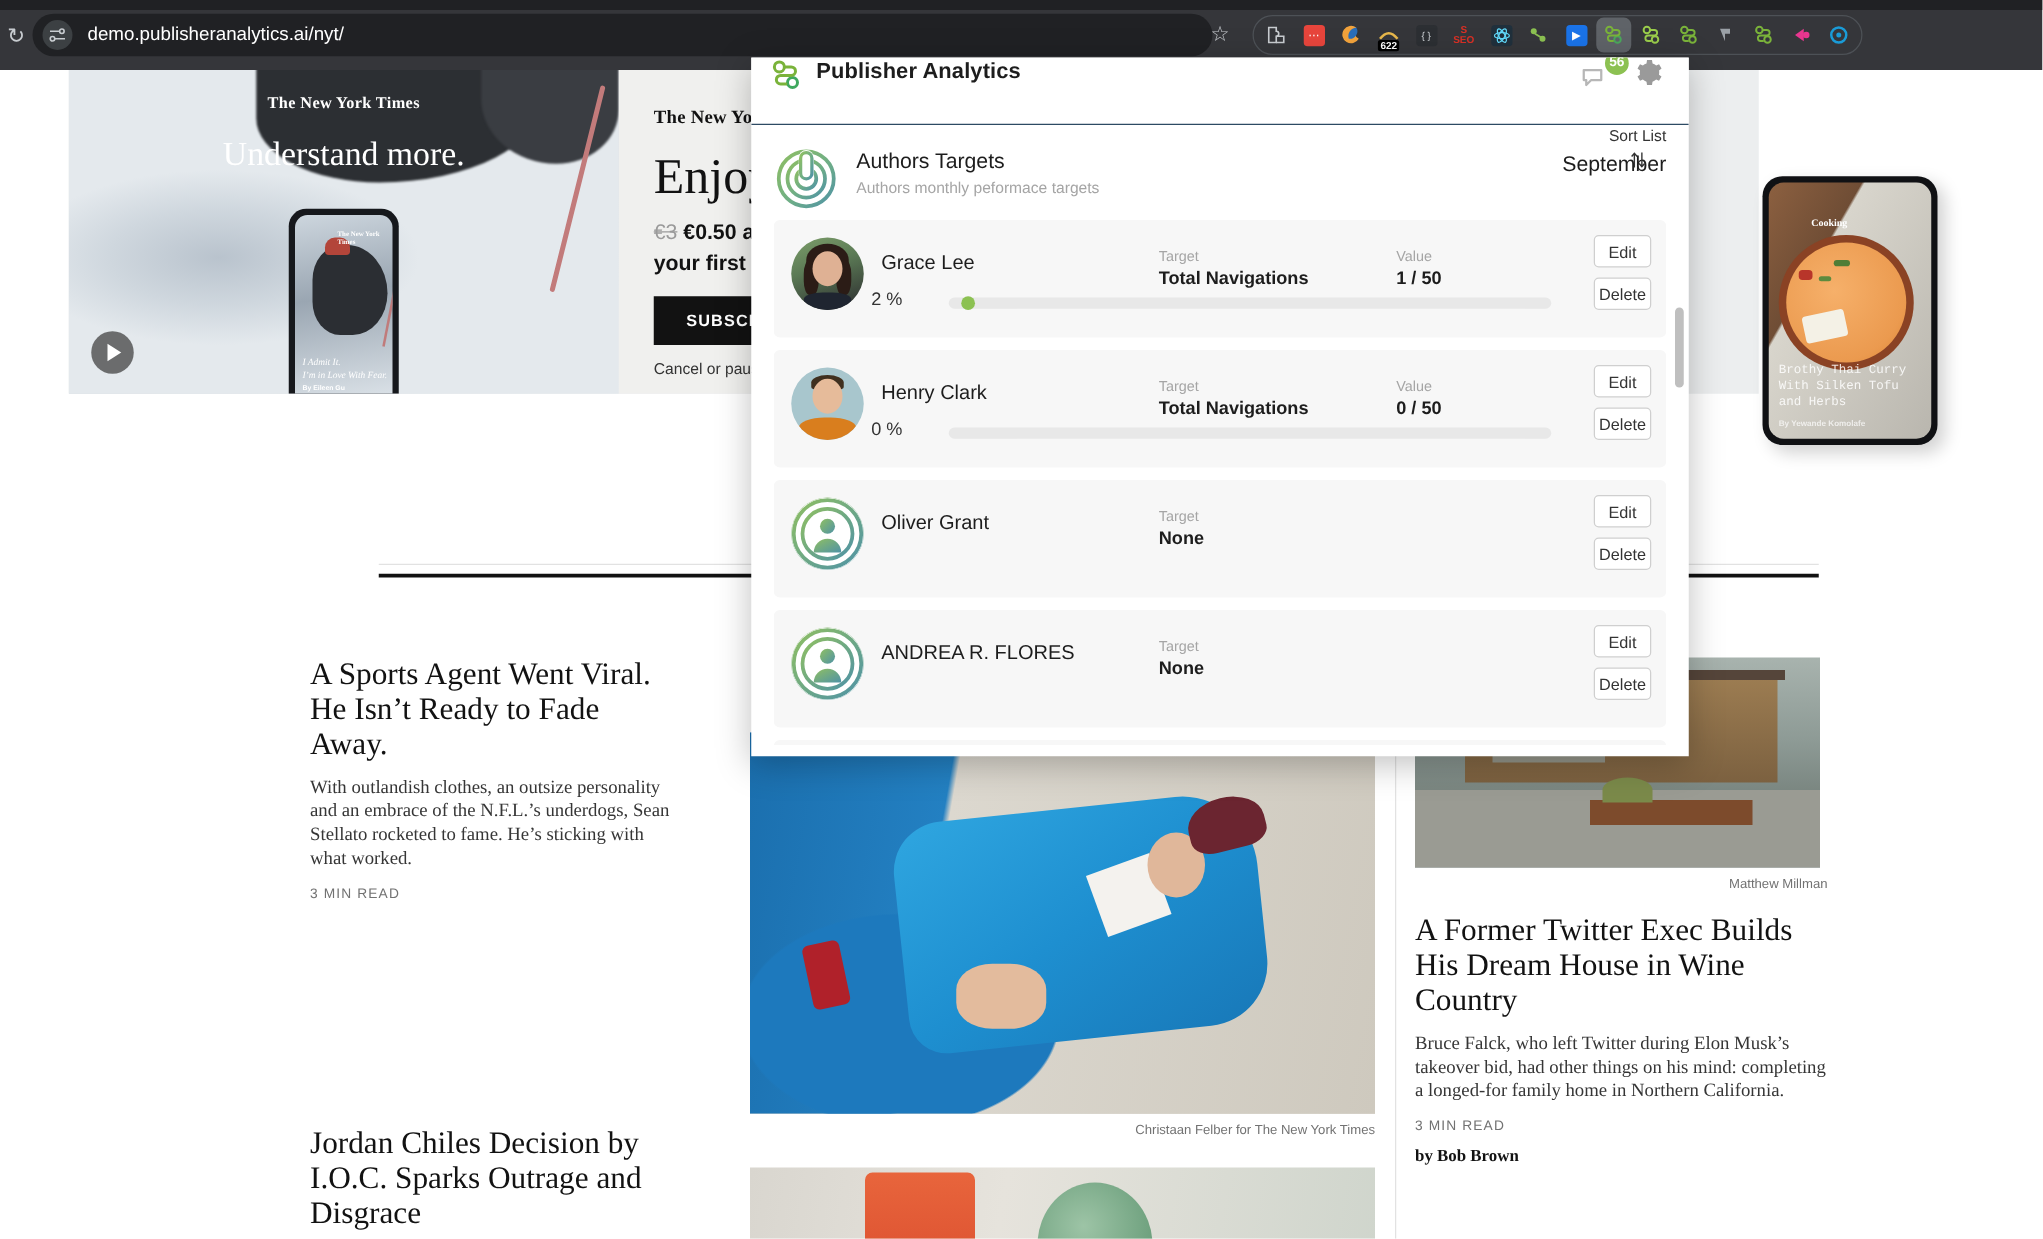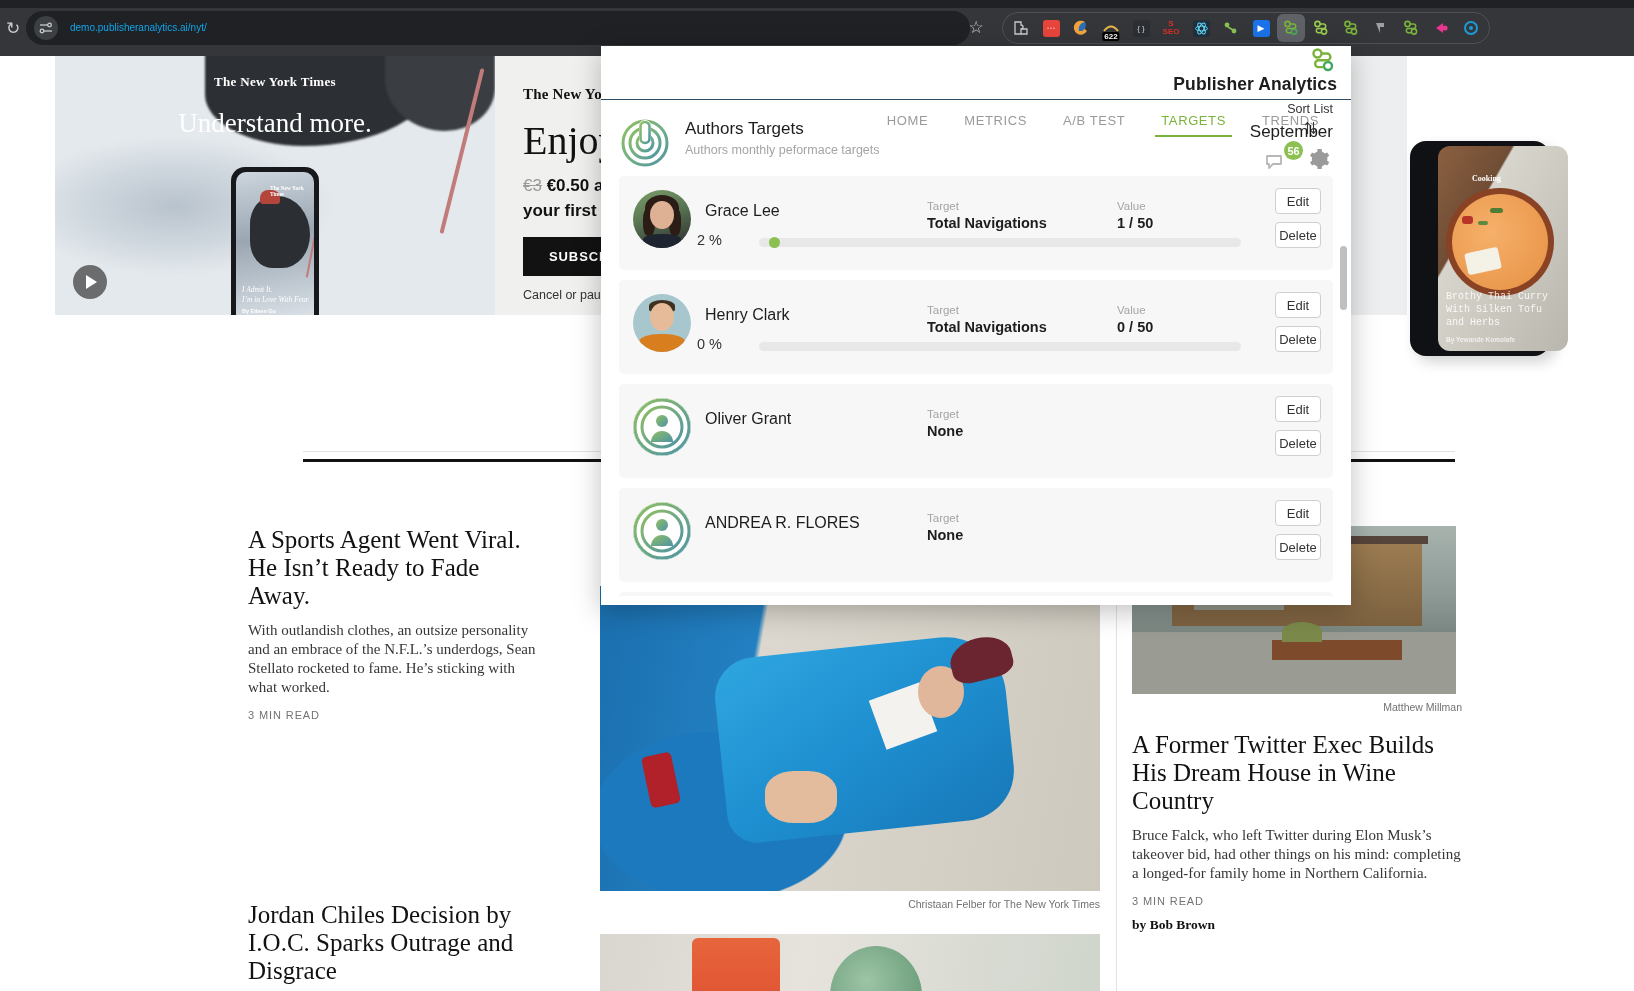--- a/index.html
+++ b/index.html
@@ -28,21 +28,21 @@
     position: absolute; left: 26px; top: 11px; width: 944px; height: 34px;
     background: #202124; border-radius: 17px;
   }
   .site-chip {
     position: absolute; left: 8px; top: 5px; width: 24px; height: 24px;
     border-radius: 50%; background: #3c4043;
   }
   .site-chip svg { position: absolute; left: 5px; top: 5px; }
   .omnibox-url {
     position: absolute; left: 44px; top: 0; height: 34px; line-height: 34px;
-    color: #0ea5e9; font-size: 10px; white-space: nowrap;
+    color: #ffffff; font-size: 15px; white-space: nowrap;
   }
   .star-icon {
     position: absolute; left: 966px; top: 18px; width: 20px; height: 20px;
     color: #c8ccd0; font-size: 17px; line-height: 20px; text-align: center;
   }
   .ext-tray {
     position: absolute; left: 1002px; top: 12px; height: 32px;
     border: 1px solid #4d5156; border-radius: 16px;
     display: flex; align-items: center; gap: 2px; padding: 0 4px;
   }
@@ -168,21 +168,20 @@
   .promo-note { margin-top: 12px; font-size: 12.5px; color: #333; }
   .cook-phone {
     position: absolute; left: 1355px; top: 85px; width: 140px; height: 215px;
     background: #101114; border-radius: 16px; padding: 5px;
     box-shadow: 6px 6px 14px rgba(0,0,0,.18);
   }
   .cook-img {
     width: 100%; height: 100%; border-radius: 12px; overflow: hidden;
     position: relative;
     background: linear-gradient(120deg, #8c6040 0%, #6f4d35 30%, #d8d5cc 31%, #b9b6ae 100%);
-    margin-left: 23px;
   }
   .cook-bowl {
     position: absolute; left: 8px; top: 42px; width: 108px; height: 108px;
     border-radius: 50%; background: #8a4224;
   }
   .cook-curry {
     position: absolute; left: 14px; top: 48px; width: 96px; height: 96px;
     border-radius: 50%;
     background: radial-gradient(circle at 40% 40%, #f6b06a 0%, #eb9a4f 70%, #d9822f 100%);
   }
@@ -310,21 +309,21 @@
 
   
   .popup {
     position: absolute; left: 601px; top: 46px; width: 750px; height: 559px;
     background: #ffffff; box-shadow: 0 6px 26px rgba(0,0,0,.25);
     overflow: hidden;
   }
   .pa-header {
     position: relative; height: 54px; background: #ffffff;
     border-bottom: 1.5px solid #2d4a63;
-    display: flex; align-items: flex-end; padding: 0 14px; flex-direction: column;
+    display: flex; align-items: flex-start; padding: 0 14px;
   }
   .pa-logo-mark { width: 28px; height: 28px; flex: none; }
   .pa-title { margin-left: 10px; font-size: 17.5px; color: #1d1d1d; font-weight: bold; letter-spacing: .1px; }
   .pa-nav { display: flex; align-items: center; margin-left: 30px; gap: 0; }
   .pa-nav-item {
     font-size: 13px; color: #9a9a9a; letter-spacing: .6px;
     padding: 0 18px; height: 52px; line-height: 52px; position: relative;
   }
   .pa-nav-item.active { color: #7ab33a; }
   .pa-nav-item.active::after {
@@ -650,27 +649,20 @@
     <div class="pa-header">
       <div class="pa-logo-mark">
         <svg width="28" height="28" viewBox="0 0 28 28">
           <circle cx="8.5" cy="7.5" r="4" fill="none" stroke="#7ab33a" stroke-width="2.4"></circle>
           <circle cx="19" cy="20" r="4" fill="none" stroke="#3fa85e" stroke-width="2.4"></circle>
           <path d="M12.5 7.5h5.5a3.4 3.4 0 0 1 0 6.8H9.5a3.4 3.4 0 0 0 0 6.8h5.2" fill="none" stroke="#7ab33a" stroke-width="2.4"></path>
         </svg>
       </div>
       <div class="pa-title">Publisher Analytics</div>
 
-      <div class="pa-nav">
-        <div class="pa-nav-item">HOME</div>
-        <div class="pa-nav-item">METRICS</div>
-        <div class="pa-nav-item">A/B TEST</div>
-        <div class="pa-nav-item active">TARGETS</div>
-        <div class="pa-nav-item">TRENDS</div>
-      </div>
 
       <div class="pa-actions">
         <div class="pa-bell">
           <svg width="26" height="26" viewBox="0 0 26 26">
             <path d="M4 8h14v8H10l-4 4v-4H4z" fill="none" stroke="#b7b7b7" stroke-width="1.8" stroke-linejoin="round"></path>
           </svg>
           <span class="pa-badge">56</span>
         </div>
         <div>
           <svg width="24" height="24" viewBox="0 0 24 24">

